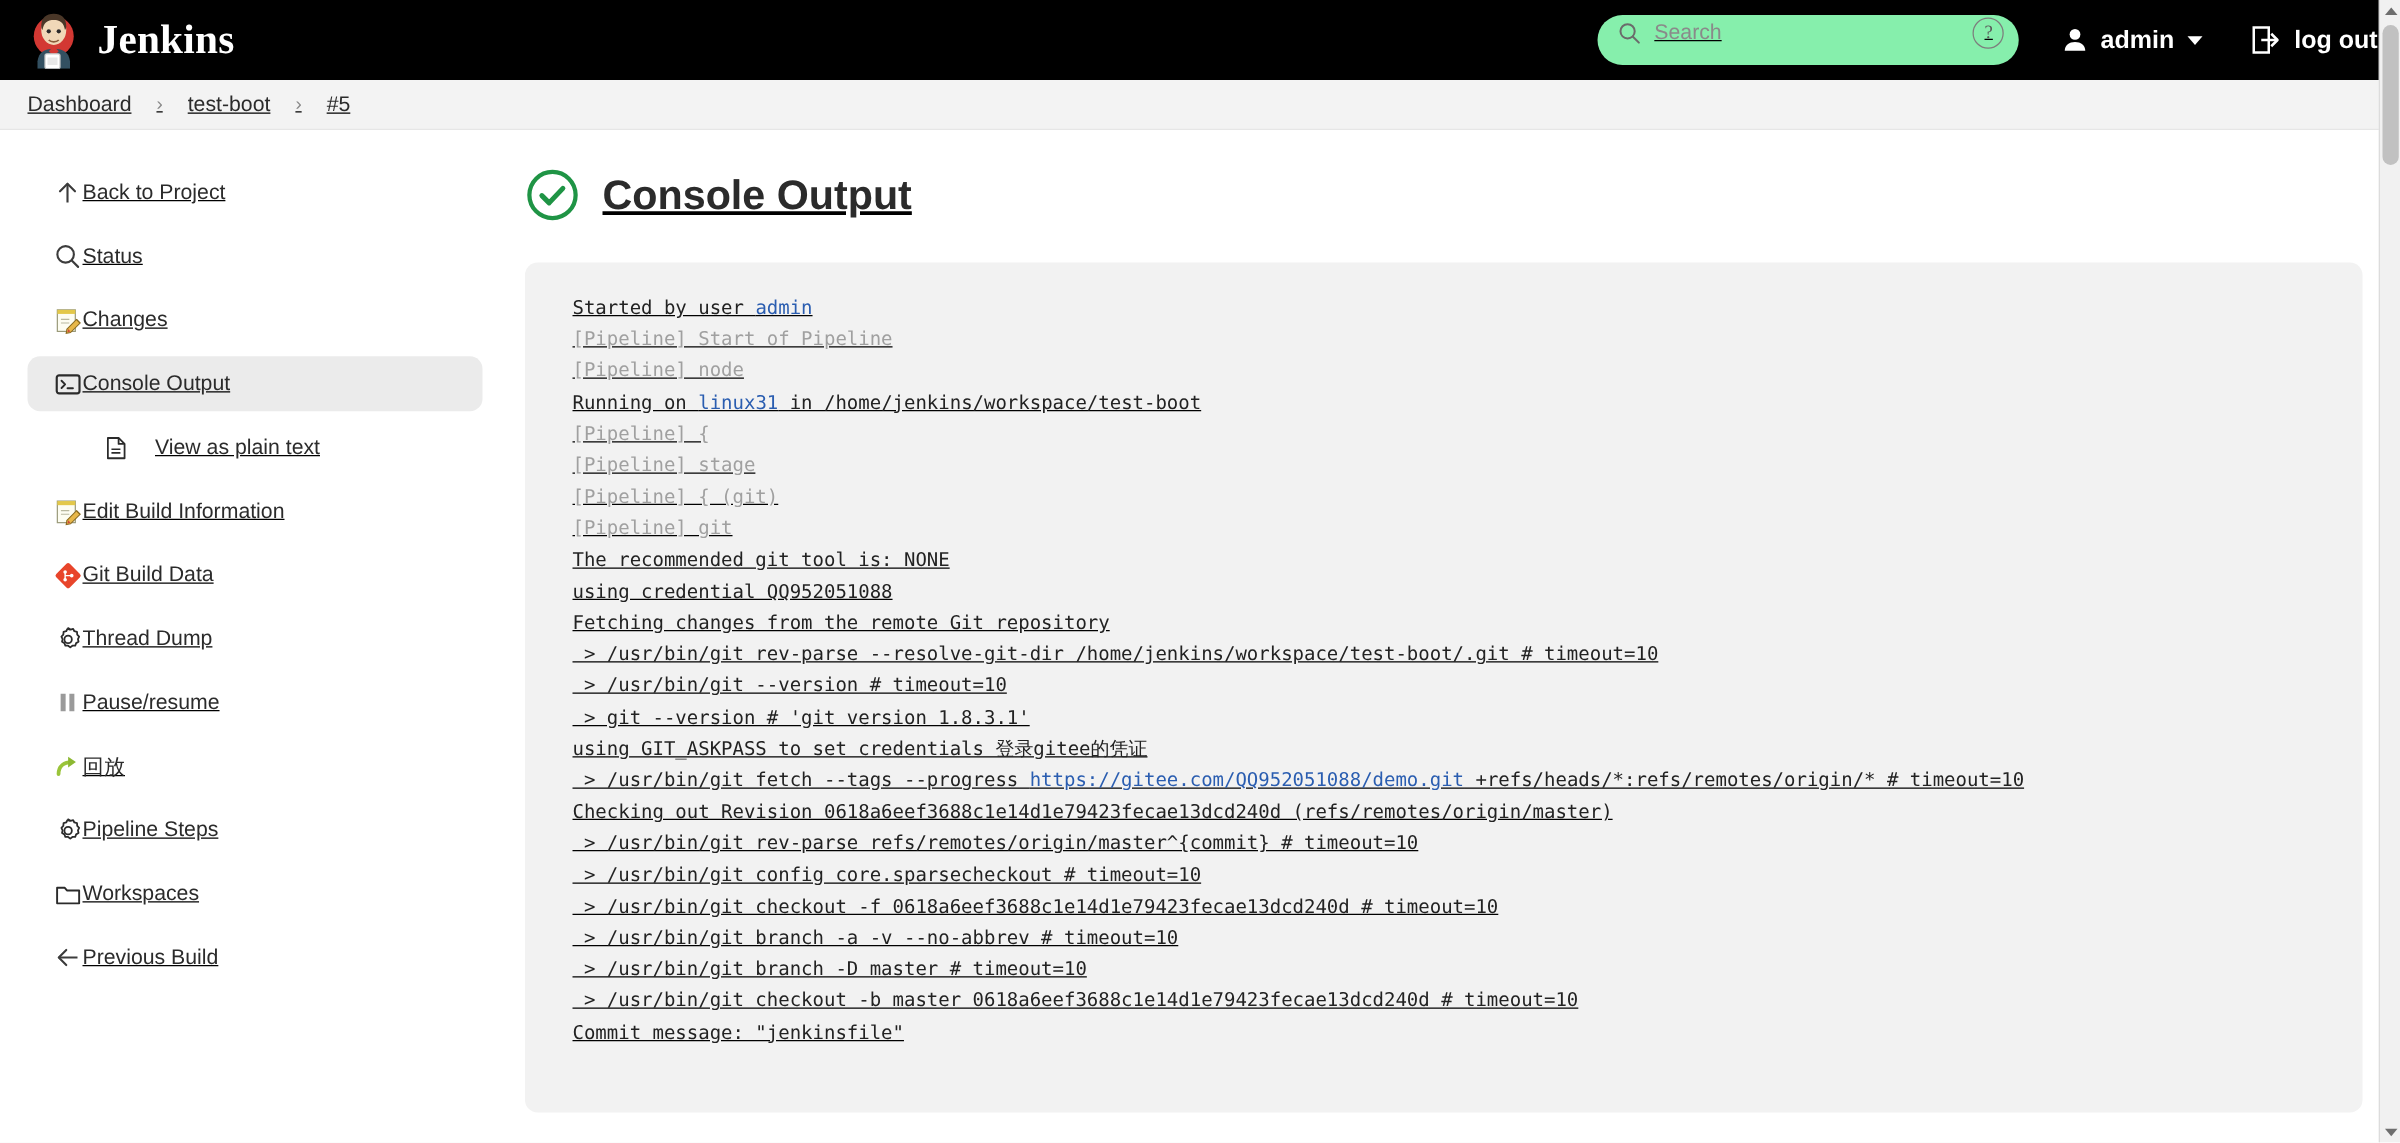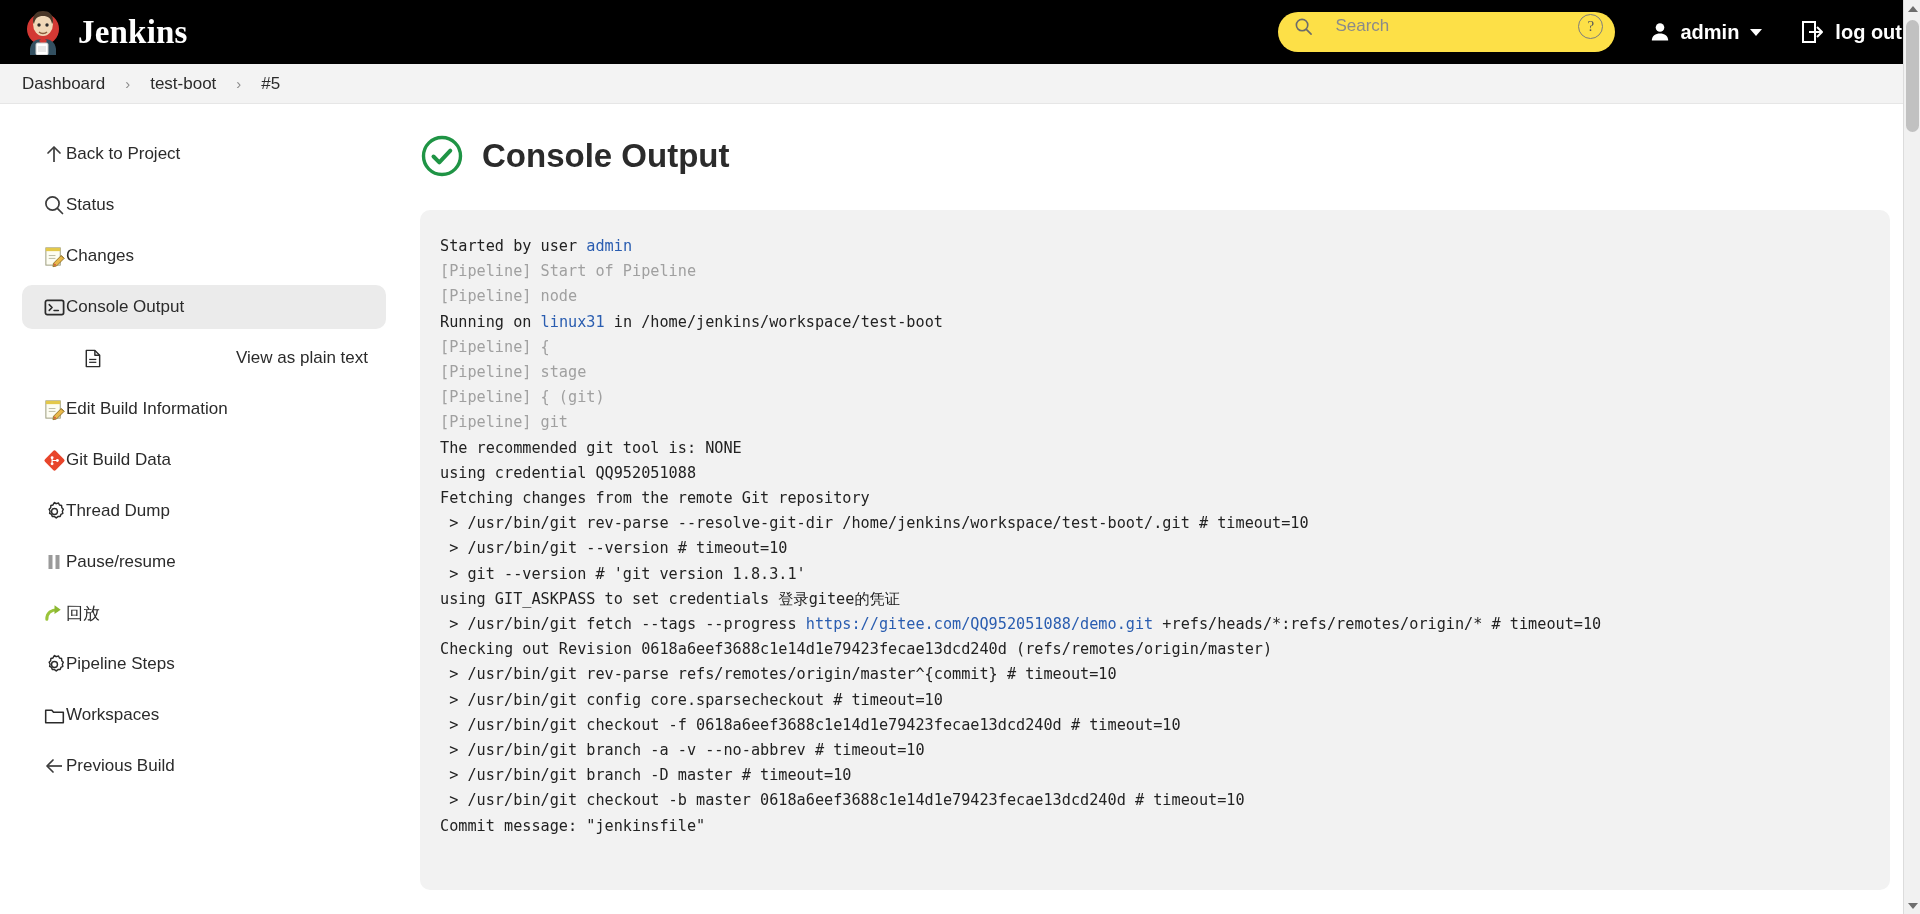--- a/index.html
+++ b/index.html
@@ -36,26 +36,26 @@
   }
   .header-right {
     margin-left: auto;
     display: flex;
     align-items: center;
     gap: 0;
   }
   .search-box {
     width: 337px;
     height: 40px;
-    background: #fde047;
+    background: #86efac;
     border-radius: 20px;
     display: flex;
     align-items: center;
     padding: 0 12px 12px 16px;
-    gap: 22px;
+    gap: 10px;
     position: relative;
   }
   .search-box input {
     border: none;
     outline: none;
     background: transparent;
     font-family: "Liberation Sans", sans-serif;
     font-size: 17px;
     color: #2b2b2b;
     flex: 1;
@@ -140,21 +140,21 @@
     display: flex;
     align-items: center;
     height: 44px;
     padding: 0 18px 0 20px;
     border-radius: 10px;
     margin-bottom: 7px;
     cursor: pointer;
     width: 364px;
   }
   .nav-item.active { background: #ebebeb; }
-  .nav-item.sub { padding-left: 58px; gap: 20px; justify-content: space-between; }
+  .nav-item.sub { padding-left: 58px; gap: 20px; }
   .nav-label {
     font-size: 17px;
     color: #2b2b2b;
     white-space: nowrap;
   }
   .nav-icon {
     width: 24px; height: 24px;
     flex: none;
     display: flex; align-items: center; justify-content: center;
   }
@@ -183,21 +183,21 @@
     border-radius: 10px;
     padding: 24px 28px 30px 20px;
     font-family: "DejaVu Sans Mono", "Liberation Mono", monospace;
     font-size: 15.2px;
     line-height: 25.2px;
     color: #222222;
     white-space: pre;
     overflow: hidden;
     height: 680px;
   }
-  .console-panel .ln { display: block; }
+  .console-panel .ln { display: block; margin-left: 18px; }
   .console-panel .dim { color: #a0a0a0; }
   .console-panel a, .console-panel .lnk {
     color: #2a5db0;
     text-decoration: none;
     cursor: pointer;
   }
 
   
   .scrollbar {
     position: absolute;
@@ -221,21 +221,21 @@
     width:0;height:0;border-left:5px solid transparent;border-right:5px solid transparent;
     border-top:6px solid #6e6e6e;
   }
   .scroll-thumb {
     position: absolute;
     top: 20px; left: 2px;
     width: 13px; height: 112px;
     background: #c1c1c1;
     border-radius: 7px;
   }
-  .wrap { position: relative; width: 1920px; height: 914px; }
+  .wrap { position: relative; width: 1920px; height: 914px; text-decoration: underline; }
 </style>
 </head>
 <body>
 
 <div class="wrap">
 
   <div class="header">
     <div class="brand">
       <svg class="jenkins-logo" viewBox="0 0 42 46">
         <circle cx="21" cy="20" r="16" fill="#d33833"></circle>

